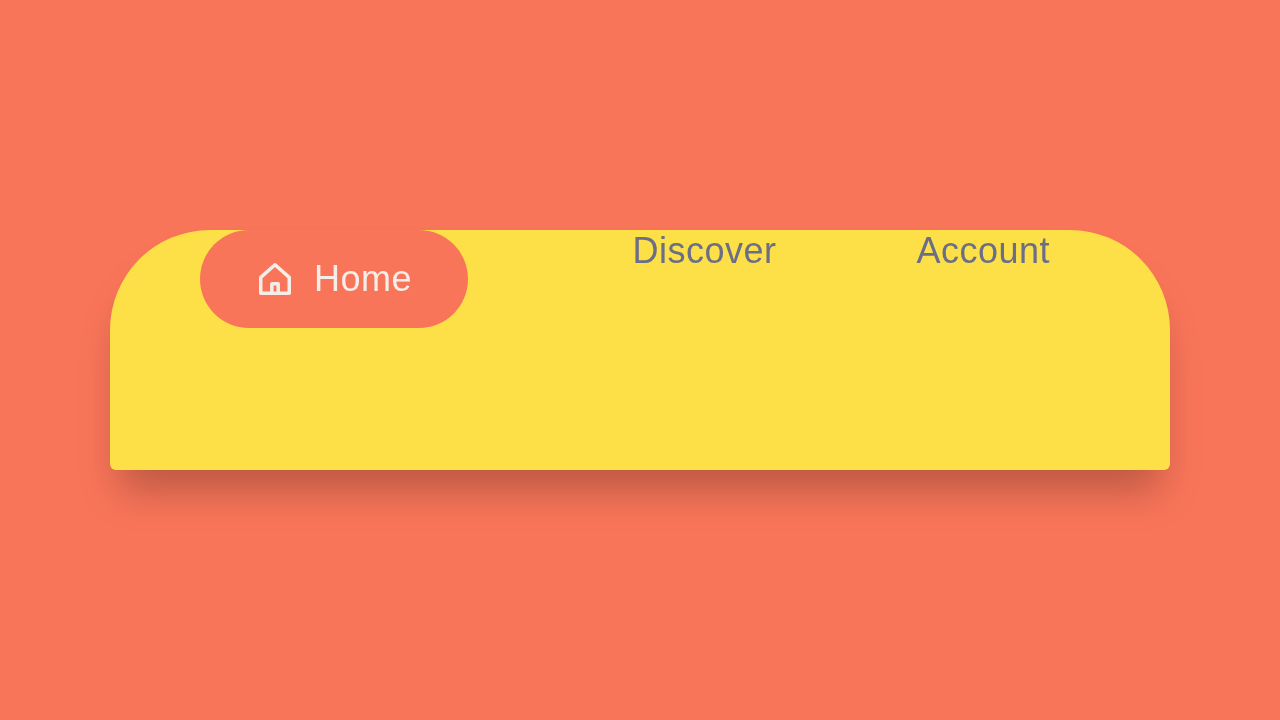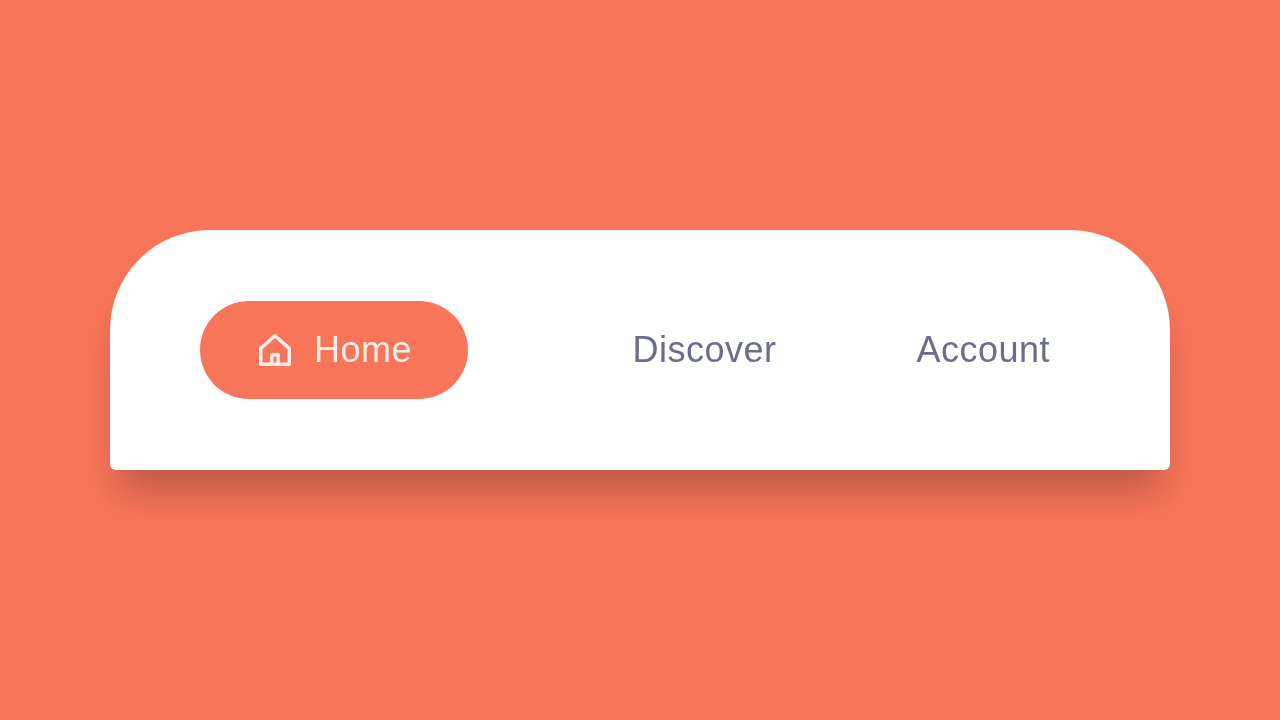--- a/index.html
+++ b/index.html
@@ -13,27 +13,27 @@
       background: #f97559;
       display: flex;
       align-items: center;
       justify-content: center;
       font-family: -apple-system, BlinkMacSystemFont, 'Segoe UI', sans-serif;
       overflow: hidden;
     }
     .nav-bar {
       width: 1060px;
       height: 240px;
-      background: #ffffff;
+      background: #fde047;
       border-top-left-radius: 100px;
       border-top-right-radius: 100px;
       border-bottom-left-radius: 6px;
       border-bottom-right-radius: 6px;
       display: flex;
-      align-items: center;
+      align-items: flex-start;
       padding: 0 90px;
       box-shadow: 0 30px 40px -10px rgba(0,0,0,0.25);
       margin-top: -20px;
     }
     .nav-item {
       display: flex;
       align-items: center;
       justify-content: center;
       color: #6b6e88;
       font-size: 36px;

